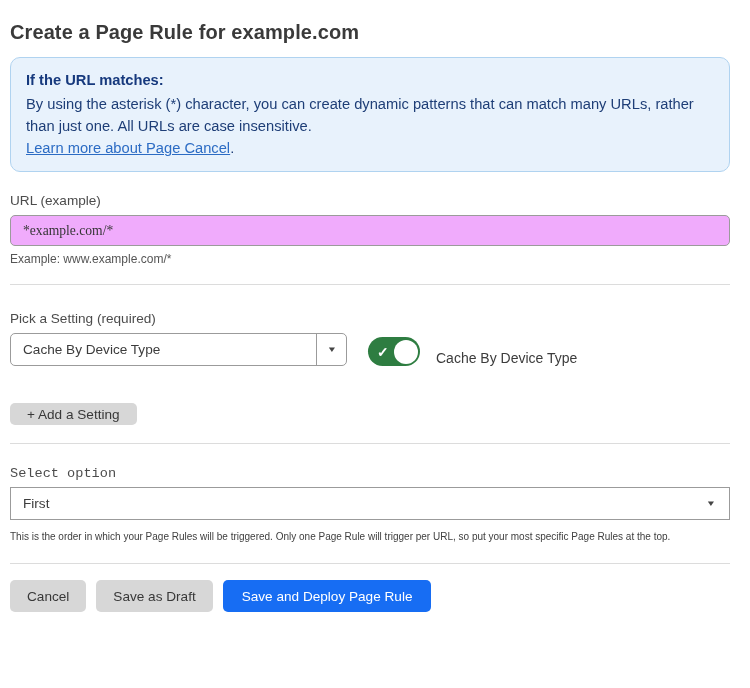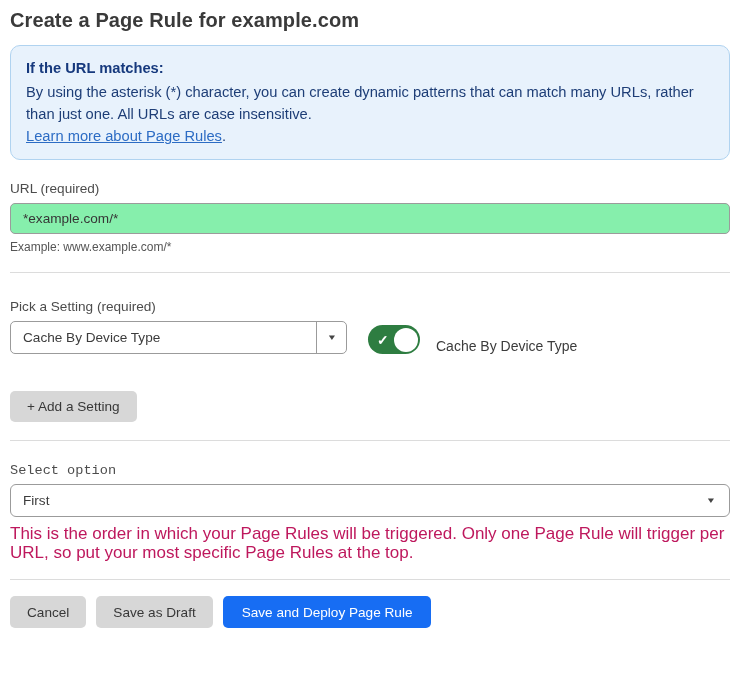--- a/index.html
+++ b/index.html
@@ -5,21 +5,21 @@
   * { margin: 0; padding: 0; box-sizing: border-box; }
   html, body {
     width: 750px;
     background: #ffffff;
     font-family: "Liberation Sans", sans-serif;
     color: #363636;
   }
   .page {
     width: 750px;
     height: 688px;
-    padding: 8px 20px 0 10px;
+    padding: 20px 20px 0 10px;
     background: #ffffff;
   }
   .page-title {
     font-size: 20px;
     font-weight: bold;
     color: #3a3a3a;
     line-height: 24px;
     letter-spacing: 0.1px;
   }
   
@@ -52,22 +52,22 @@
   .url-label { margin-top: 21px; }
   .text-input {
     margin-top: 7px;
     width: 720px;
     height: 31px;
     border: 1px solid #9b9b9b;
     border-radius: 5px;
     padding: 0 12px;
     font-size: 13.6px;
     color: #363636;
-    font-family: Liberation Sans, sans-serif;
-    background: #86efac;
+    font-family: Liberation Serif, serif;
+    background: #f0abfc;
     outline: none;
     display: block;
   }
   .example-text {
     margin-top: 6px;
     font-size: 12px;
     color: #555555;
   }
   .divider {
     border: none;
@@ -166,67 +166,67 @@
   }
   .btn-gray {
     background: #d7d7d7;
     color: #383838;
   }
   .btn-primary {
     background: #176df3;
     color: #ffffff;
     padding: 0 19px;
   }
-  .add-setting-btn { margin-top: 37px; height: 31px; }
+  .add-setting-btn { margin-top: 37px; height: 22px; }
   
   .select-label { margin-top: 22px; font-family: Liberation Mono, monospace; }
   .select-box {
     margin-top: 6px;
     width: 720px;
     height: 33px;
     border: 1px solid #9b9b9b;
-    border-radius: 6px;
+    border-radius: 0;
     background: #ffffff;
     display: flex;
     align-items: center;
     justify-content: space-between;
     padding: 0 14px 0 12px;
     font-size: 13.6px;
     color: #3c3c3c;
     cursor: pointer;
   }
   .order-help {
     margin-top: 7px;
-    font-size: 17px;
+    font-size: 10px;
     line-height: 19px;
-    color: #be185d;
+    color: #404040;
     width: 720px;
   }
   .footer-divider { margin-top: 17px; }
   .footer-buttons {
     margin-top: 16px;
     display: flex;
     align-items: center;
   }
   .footer-buttons .btn + .btn { margin-left: 10px; }
 </style>
 </head>
 <body>
 
 <div class="page">
 
   <h1 class="page-title">Create a Page Rule for example.com</h1>
 
   <div class="info-box">
     <div class="info-heading">If the URL matches:</div>
     <div class="info-body">By using the asterisk (*) character, you can create dynamic patterns that can match many URLs, rather than just one. All URLs are case insensitive.</div>
-    <div class="info-link-line"><a class="info-link">Learn more about Page Rules</a><span>.</span></div>
-  </div>
-
-  <div class="field-label url-label">URL (required)</div>
+    <div class="info-link-line"><a class="info-link">Learn more about Page Cancel</a><span>.</span></div>
+  </div>
+
+  <div class="field-label url-label">URL (example)</div>
   <input class="text-input" type="text" value="*example.com/*" style="">
   <div class="example-text">Example: www.example.com/*</div>
 
   <hr class="divider">
 
 
   <div class="field-label pick-label">Pick a Setting (required)</div>
 
   <div class="setting-row">
     <div class="dropdown">

